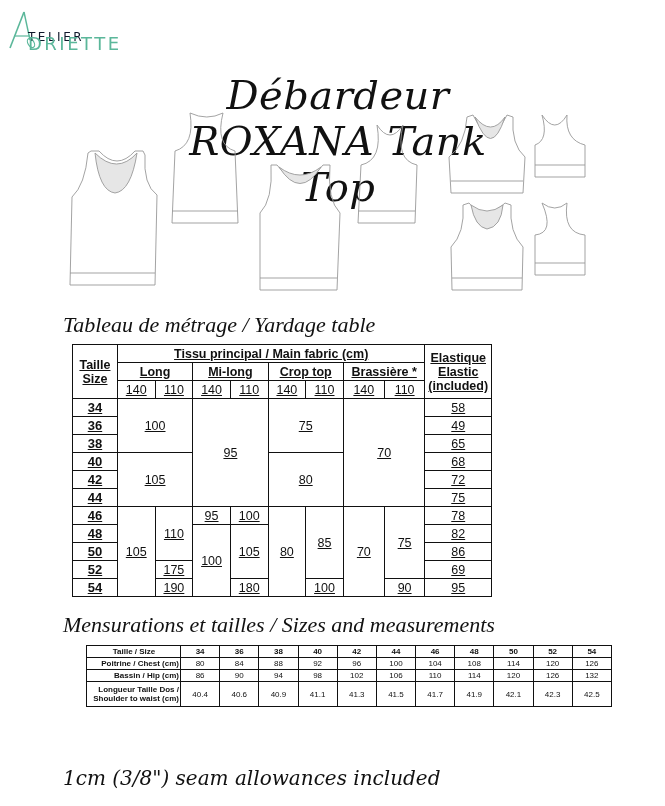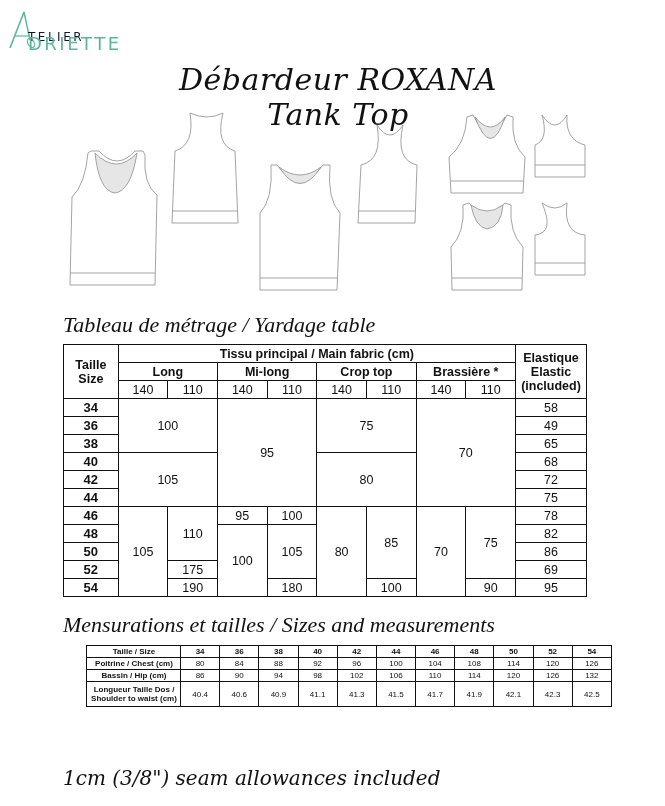--- a/index.html
+++ b/index.html
@@ -1,33 +1,33 @@
 <!DOCTYPE html>
 <html><head>
 <meta charset="utf-8">
 <style>
   html, body { margin:0; padding:0; background:#ffffff; }
   body { width:665px; height:806px; position:relative; overflow:hidden; font-family:"Liberation Sans", sans-serif; color:#111; }
   .logo { position:absolute; left:6px; top:10px; width:120px; height:40px; }
   .logo svg { position:absolute; left:0; top:0; }
   .logo .l1 { position:absolute; left:22px; top:20px; font-size:12px; letter-spacing:2.5px; color:#0f172a; font-family:"DejaVu Sans", sans-serif; }
   .logo .l2 { position:absolute; left:22px; top:23px; font-size:18px; letter-spacing:2.5px; color:#5bb79a; font-family:"DejaVu Sans", sans-serif; }
-  .title { position:absolute; left:148px; top:62px; width:380px; text-align:center; font-family:"DejaVu Serif", serif; font-style:italic; font-size:30px; color:#111; letter-spacing:0.5px; }
+  .title { position:absolute; left:148px; top:72px; width:380px; text-align:center; font-family:"DejaVu Serif", serif; font-style:italic; font-size:40px; color:#111; letter-spacing:0.5px; }
   .illustrations { position:absolute; left:55px; top:105px; width:545px; height:200px; }
   .illustrations svg { position:absolute; left:0; top:0; }
   .section-title { position:absolute; font-family:Liberation Serif, serif; font-style:italic; font-size:22px; color:#111; }
   table { border-collapse:collapse; position:absolute; }
-  .yard { left:63px; top:344px; width:524px; font-family:"Liberation Sans", sans-serif; }
+  .yard { left:72px; top:344px; width:420px; font-family:"Liberation Sans", sans-serif;text-decoration:underline; }
   .yard td, .yard th { border:1.5px solid #111; text-align:center; font-size:12.5px; padding:0; height:17px; }
   .yard th { font-weight:bold; }
   .yard td.size { font-weight:bold; font-size:13px; width:54px; }
   .yard .w { width:49px; }
   .meas { left:63px; top:645px; width:526px;margin-left:23px; }
   .meas td { border:1px solid #111; text-align:center; font-size:8px; height:11px; padding:0 1px; }
-  .meas td.lab { text-align:center; font-weight:bold; width:90px; padding-left:2px; }
+  .meas td.lab { text-align:right; font-weight:bold; width:90px; padding-left:2px; }
   .meas td.hd { font-weight:bold; }
   .meas tr.tall td { height:24px; }
   .footer { position:absolute; left:63px; top:766px; font-family:"DejaVu Serif", serif; font-style:italic; font-size:20px; color:#111; }
 </style>
 </head>
 <body>
 
 <div class="logo">
   <svg width="30" height="42" viewBox="0 0 30 42">
     <line x1="18" y1="2" x2="4" y2="38" stroke="#5bb79a" stroke-width="1.6"></line>

